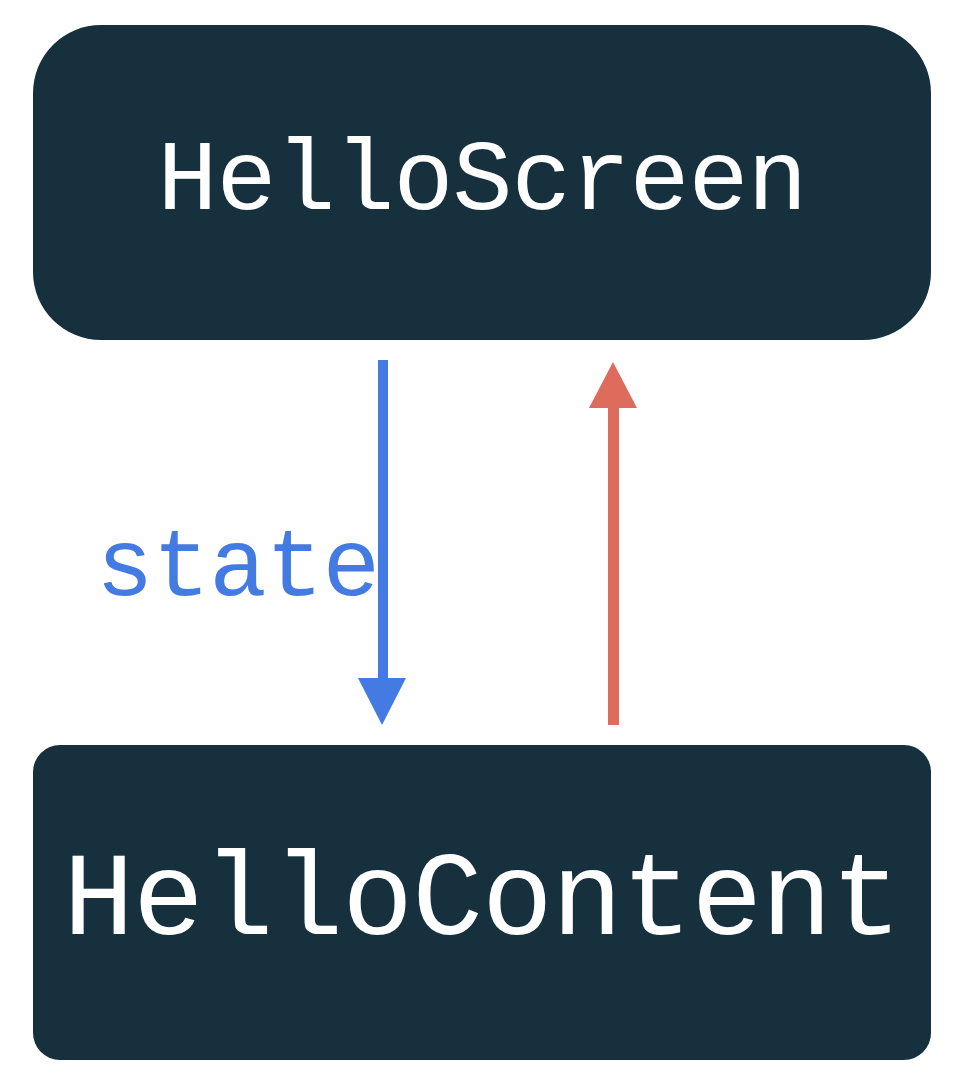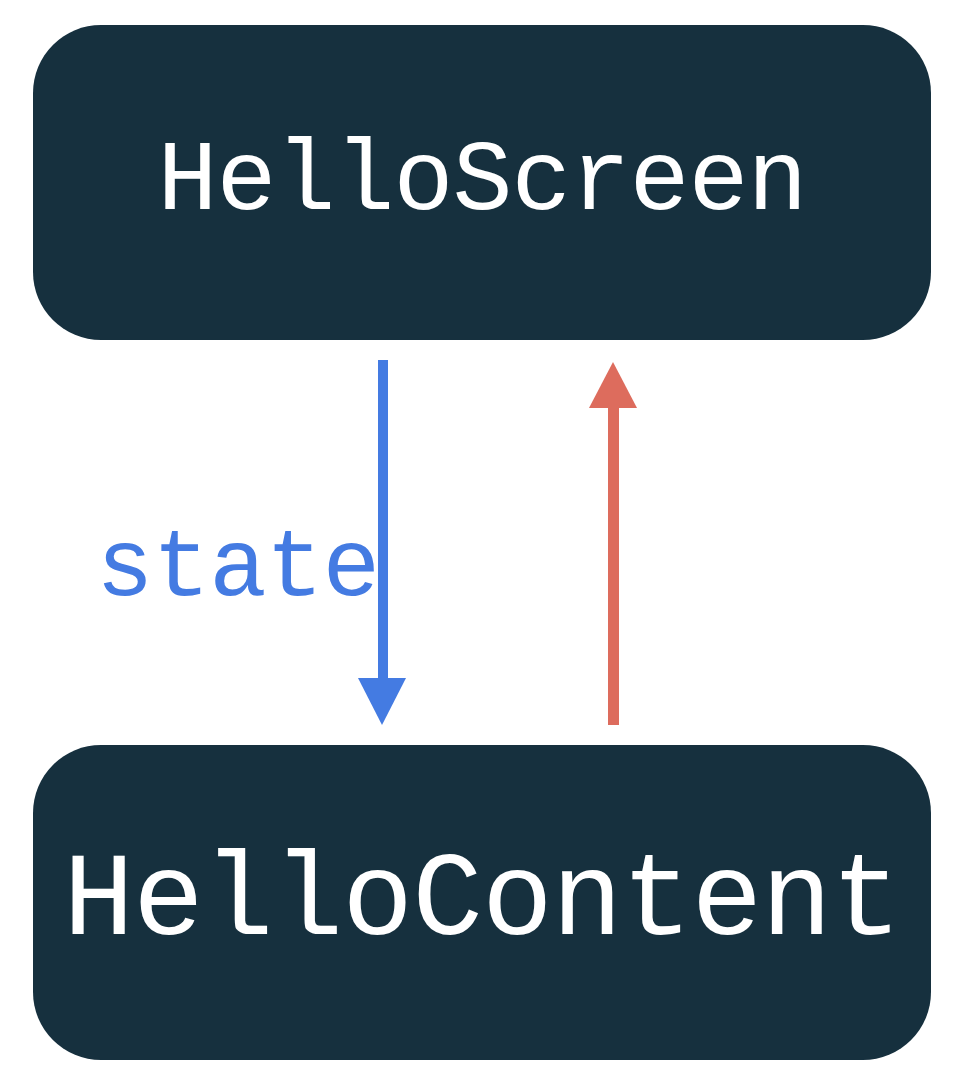--- a/index.html
+++ b/index.html
@@ -27,21 +27,21 @@
     left: 33px;
     width: 898px;
     height: 315px;
     background: var(--node-fill);
     border-radius: 68px;
     display: flex;
     align-items: center;
     justify-content: center;
   }
   .node-top { top: 25px; }
-  .node-bottom { top: 745px; }
+  .node-bottom { top: 745px; border-radius: 27px; }
   .node-label {
     color: var(--node-text);
     line-height: 1;
     letter-spacing: -1px;
     white-space: nowrap;
   }
   .node-top .node-label { font-size: 100px; }
   .node-bottom .node-label { font-size: 118px; }
 
   .edge-label {

